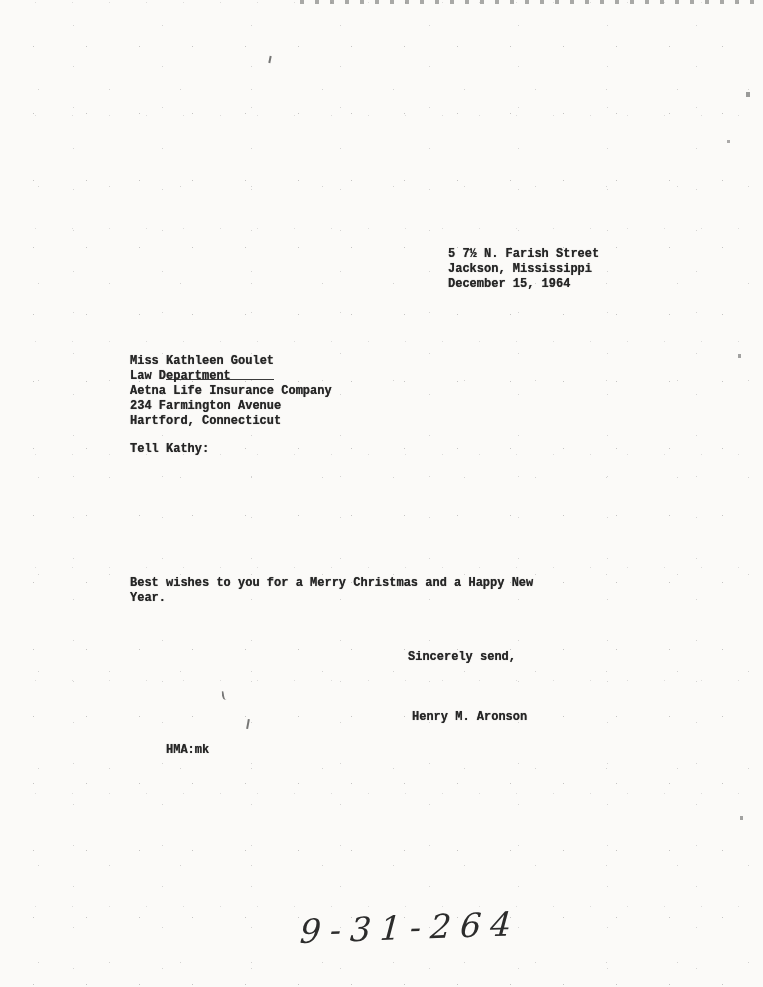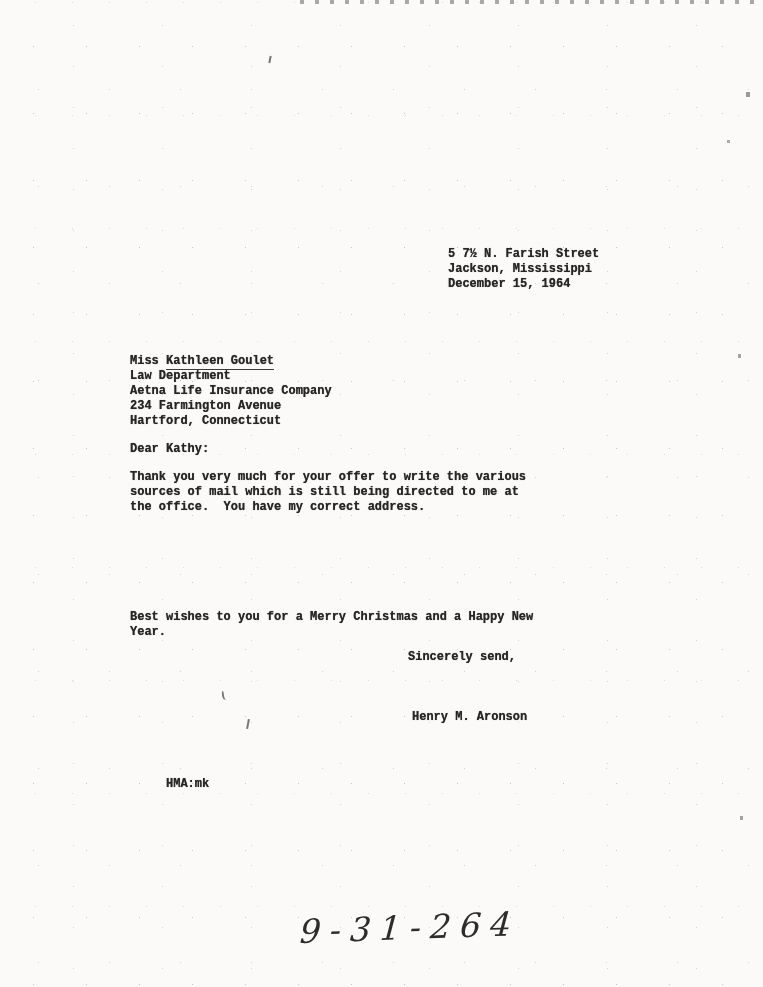--- a/index.html
+++ b/index.html
@@ -51,28 +51,28 @@
     letter-spacing: 0;
     white-space: pre-wrap;
     text-shadow: 0 0 0.7px rgba(25,25,25,0.8);
     margin: 0;
   }
   .return-address   { left: 448px; top: 247px; }
   .recipient        { left: 130px; top: 354px; }
   .salutation       { left: 130px; top: 442px; }
   .para-1           { left: 130px; top: 470px; }
   .para-2           { left: 130px; top: 529px; }
-  .para-3           { left: 130px; top: 610px; font-family: Liberation Mono, monospace; }
+  .para-3           { left: 130px; top: 576px; font-family: Liberation Mono, monospace; }
   .closing          { left: 408px; top: 650px; }
   .signature-name   { left: 412px; top: 710px; font-family: Liberation Mono, monospace; }
-  .reference        { left: 130px; top: 777px; padding-left: 36px; }
+  .reference        { left: 130px; top: 743px; padding-left: 36px; }
   .postscript       { left: 130px; top: 774px; }
   .underlined {
     border-bottom: 1.5px solid rgba(38,38,38,0.9);
-    padding-bottom: 1px;
+    padding-bottom: 11px;
   }
   .handwritten {
     position: absolute;
     left: 300px;
     top: 908px;
     color: #2c2c2c;
     font-family: "DejaVu Serif", serif;
     font-style: italic;
     font-size: 33px;
     letter-spacing: 9px;
@@ -113,25 +113,22 @@
   <div class="typed return-address">5 7½ N. Farish Street
 Jackson, Mississippi
 December 15, 1964</div>
 
   <div class="typed recipient"><span>Miss </span><span class="underlined">Kathleen Goulet</span>
 <span>Law Department
 Aetna Life Insurance Company
 234 Farmington Avenue
 Hartford, Connecticut</span></div>
 
-  <div class="typed salutation">Dear Kathy:</div>
+  <div class="typed salutation">Tell Kathy:</div>
 
-  <div class="typed para-1">Thank you very much for your offer to write the various
-sources of mail which is still being directed to me at
-the office.  You have my correct address.</div>
 
 
   <div class="typed para-3">Best wishes to you for a Merry Christmas and a Happy New
 Year.</div>
 
   <div class="typed closing">Sincerely send,</div>
 
   <div class="typed signature-name">Henry M. Aronson</div>
 
   <div class="typed reference">HMA:mk</div>

